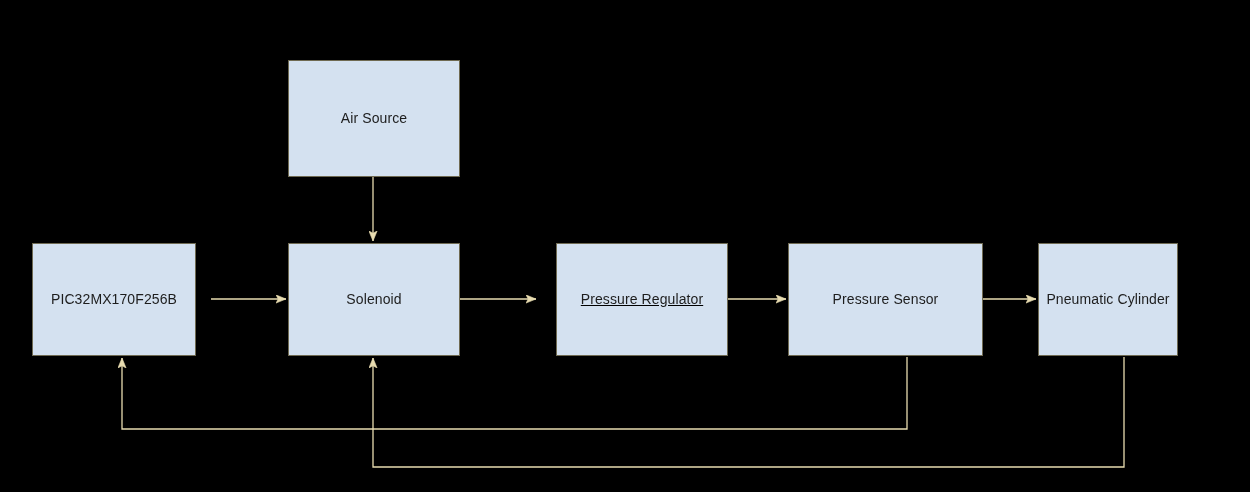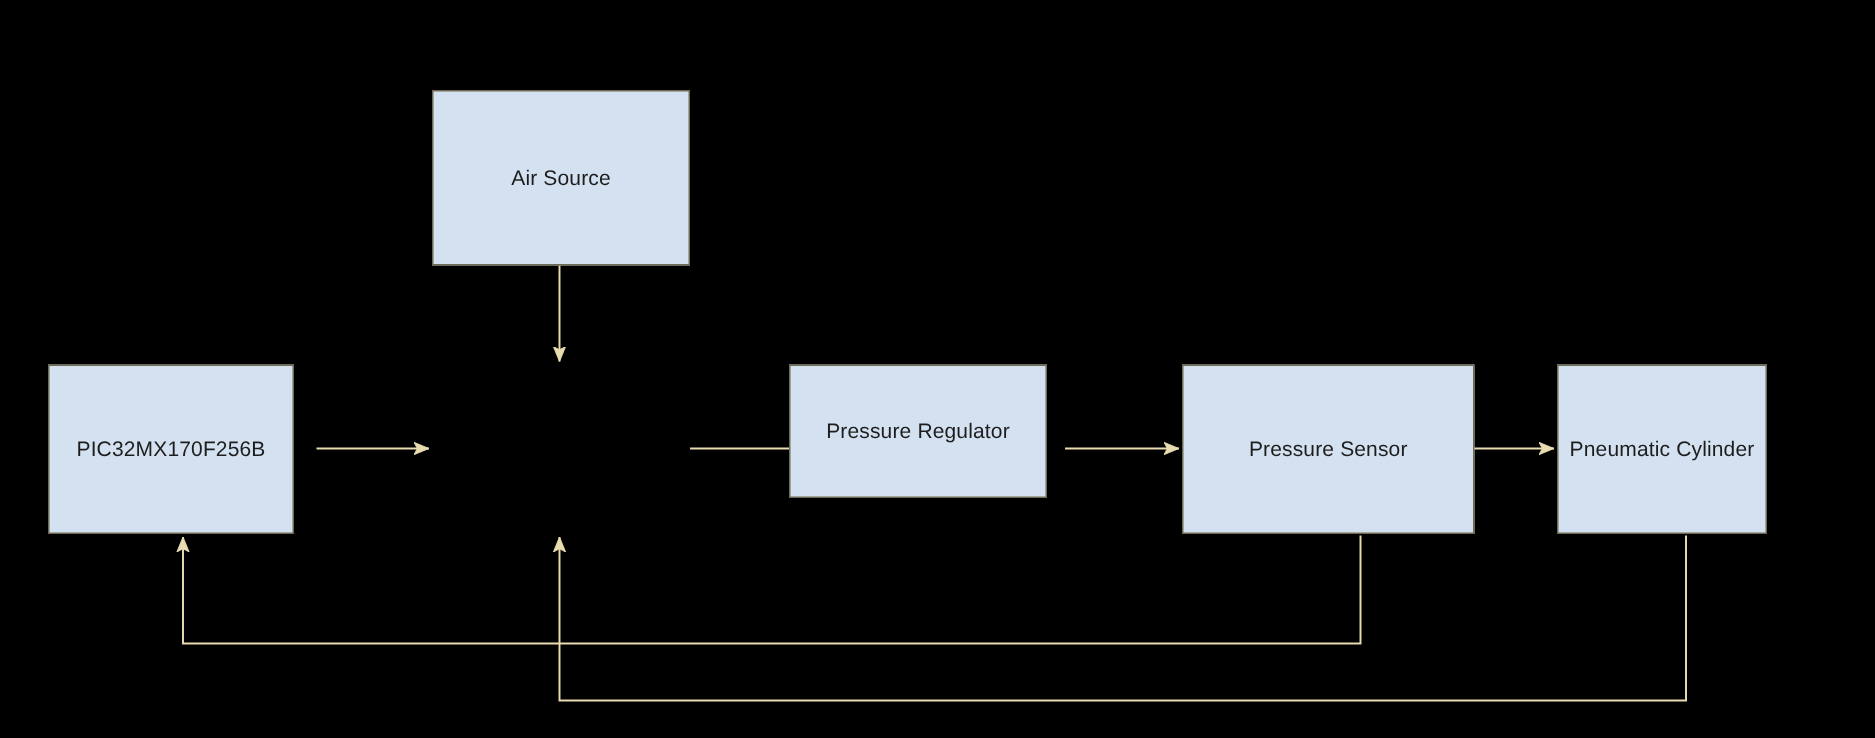--- a/index.html
+++ b/index.html
@@ -76,22 +76,25 @@
   </svg>
 
   <div class="node-box" style="left:288px; top:60px; width:172px; height:117px;">
     <span class="node-label">Air Source</span>
   </div>
 
   <div class="node-box" style="left:32px; top:243px; width:164px; height:113px;">
     <span class="node-label">PIC32MX170F256B</span>
   </div>
 
+  <div class="node-box" style="left:288px; top:243px; width:172px; height:113px;">
+    <span class="node-label">Solenoid</span>
+  </div>
 
-  <div class="node-box" style="left:526px; top:243px; width:172px; height:89px;">
+  <div class="node-box" style="left:556px; top:243px; width:172px; height:113px;text-decoration:underline;">
     <span class="node-label">Pressure Regulator</span>
   </div>
 
   <div class="node-box" style="left:788px; top:243px; width:195px; height:113px;">
     <span class="node-label">Pressure Sensor</span>
   </div>
 
   <div class="node-box" style="left:1038px; top:243px; width:140px; height:113px;">
     <span class="node-label">Pneumatic Cylinder</span>
   </div>

